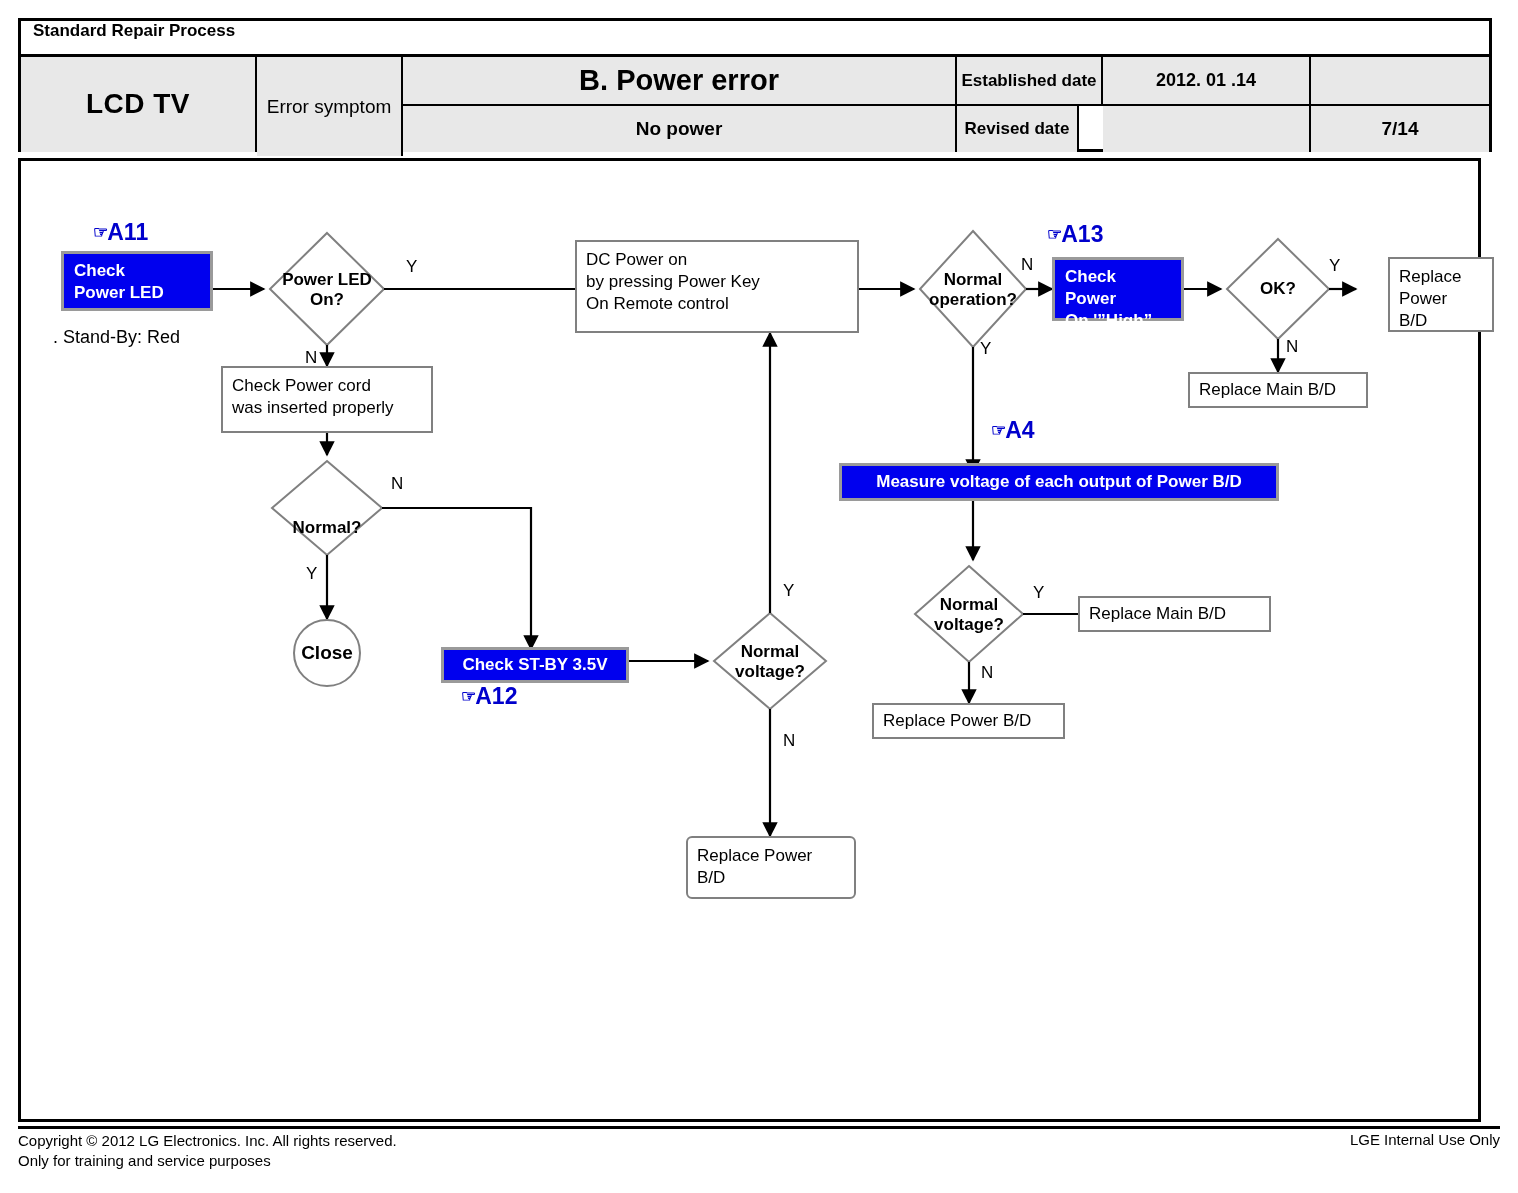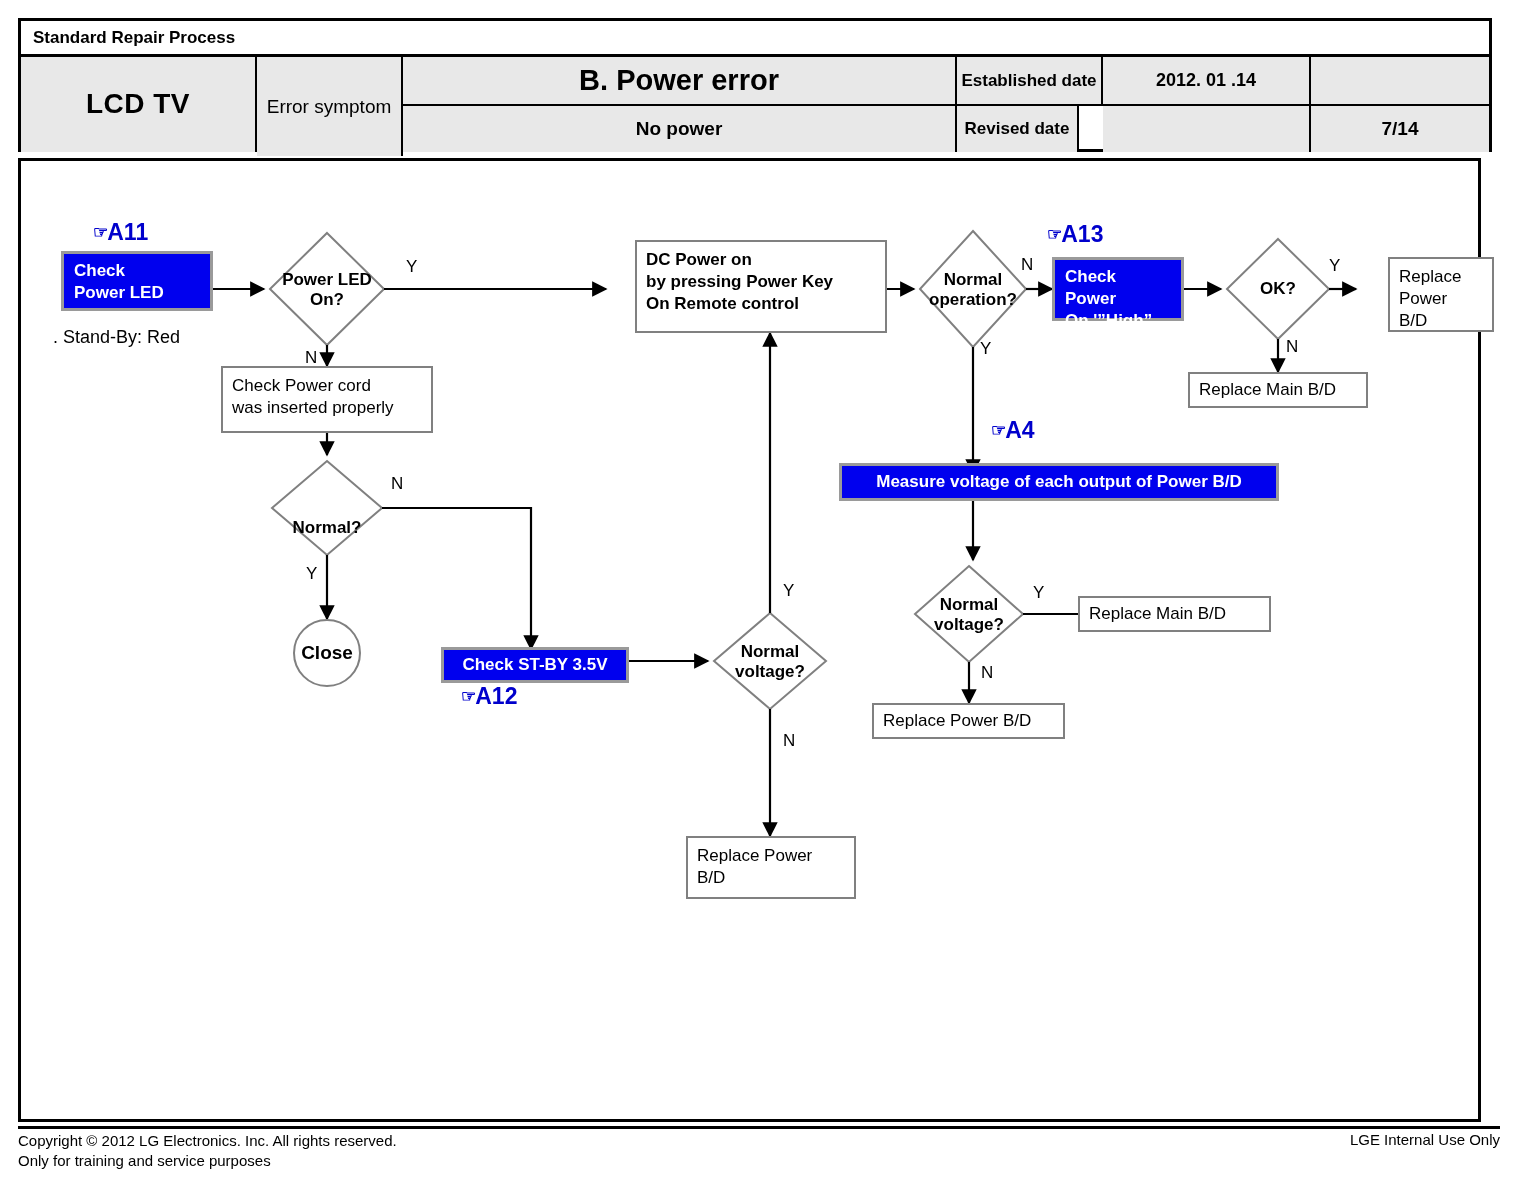--- a/index.html
+++ b/index.html
@@ -30,21 +30,20 @@
     background: #ffffff;
   }
   .hdr-title-row {
     position: absolute;
     left: 0; top: 0;
     width: 100%;
     height: 36px;
     box-sizing: border-box;
     border-bottom: 3px solid #000;
     display: flex;
-    align-items: center;
     background: #ffffff;
   }
   .hdr-title-row span {
     font-size: 17px;
     font-weight: bold;
     color: #000;
     padding-left: 12px;
   }
   .cell {
     position: absolute;
@@ -290,25 +289,25 @@
       <div class="node bluebox ctr" style="left:420px; top:486px; width:188px; height:36px;">Check ST-BY 3.5V</div>
 
       <div class="node bluebox" style="left:1031px; top:96px; width:132px; height:64px;">Check Power
 On '”High”</div>
 
       <div class="node bluebox ctr" style="left:818px; top:302px; width:440px; height:38px;">Measure voltage of each output of Power B/D</div>
 
       <div class="node pbox" style="left:200px; top:205px; width:212px; height:67px;">Check Power cord
 was inserted properly</div>
 
-      <div class="node pbox" style="left:614px; top:79px; width:252px; height:93px;font-weight:bold;">DC Power on
+      <div class="node pbox" style="left:554px; top:79px; width:284px; height:93px;">DC Power on
 by pressing Power Key
 On Remote control</div>
 
-      <div class="node pbox" style="left:665px; top:675px; width:170px; height:63px;">Replace Power
+      <div class="node pbox" style="left:665px; top:675px; width:170px; height:63px;border-radius:6px;">Replace Power
 B/D</div>
 
       <div class="node pbox" style="left:1335px; top:96px; width:106px; height:75px;margin-left:32px;">Replace
 Power
 B/D</div>
 
       <div class="node pbox" style="left:1167px; top:211px; width:180px; height:36px; display:flex; align-items:center;">Replace Main B/D</div>
 
       <div class="node pbox" style="left:1057px; top:435px; width:193px; height:36px; display:flex; align-items:center;">Replace Main B/D</div>
 

